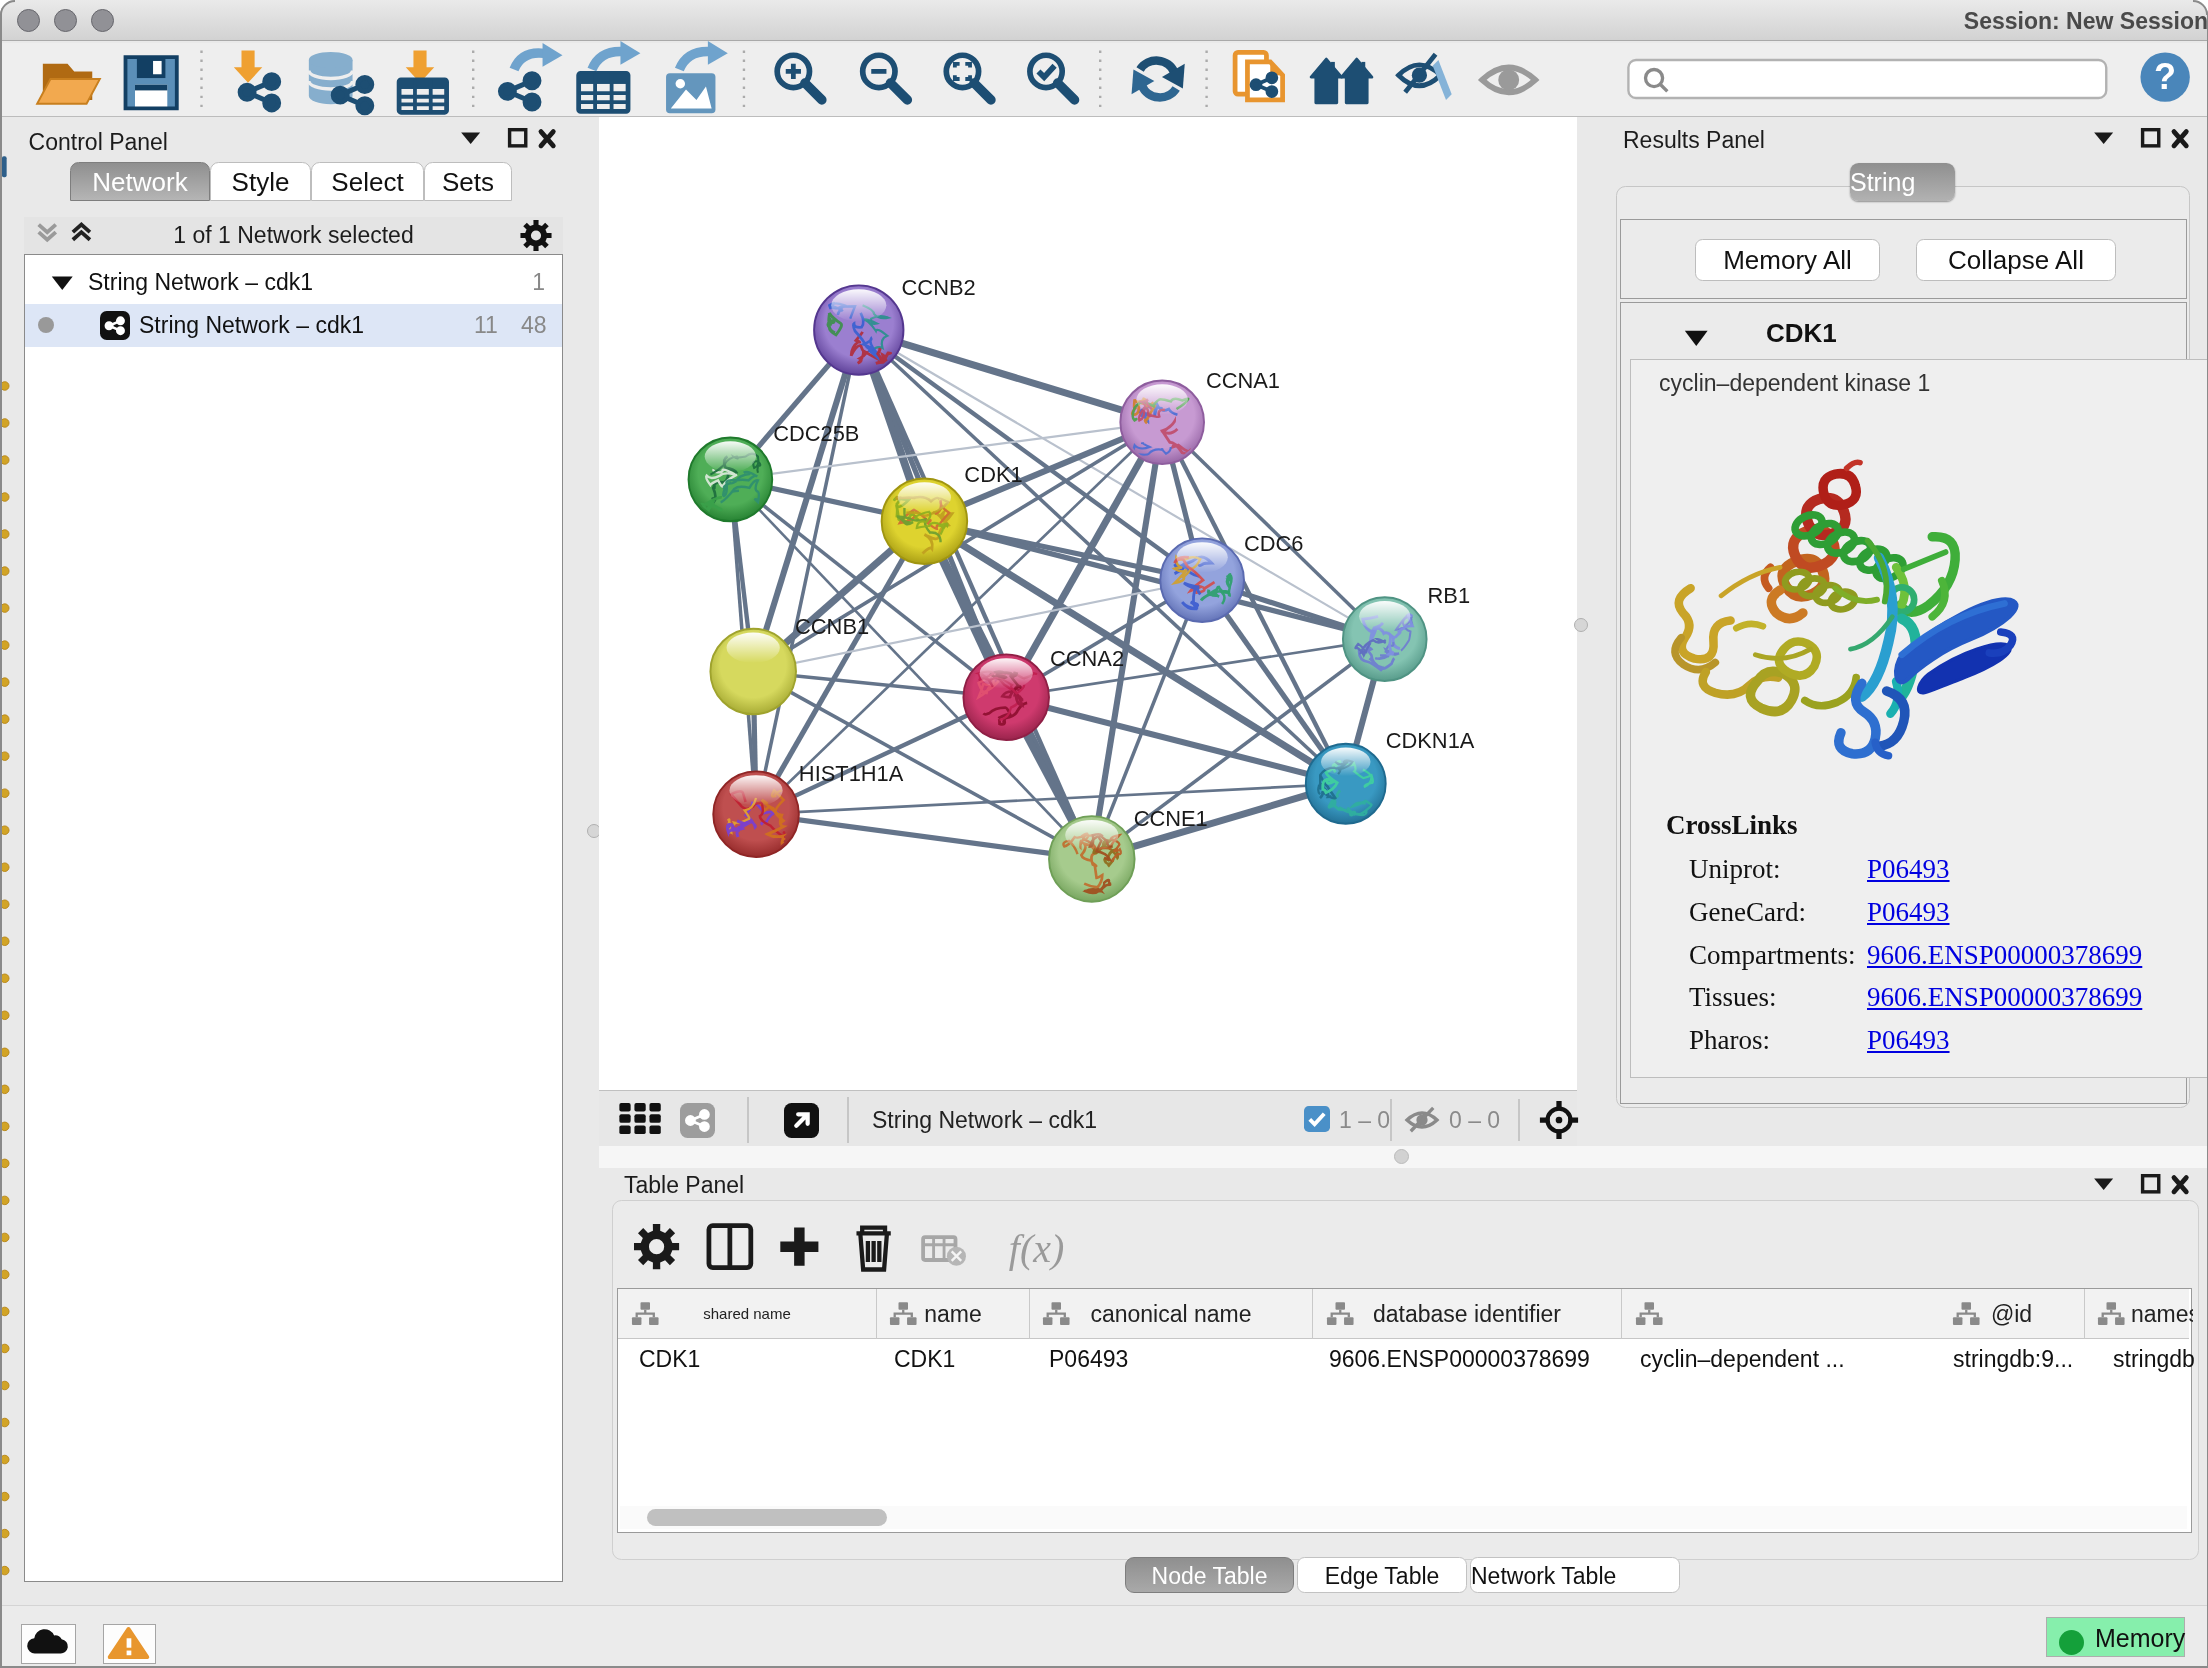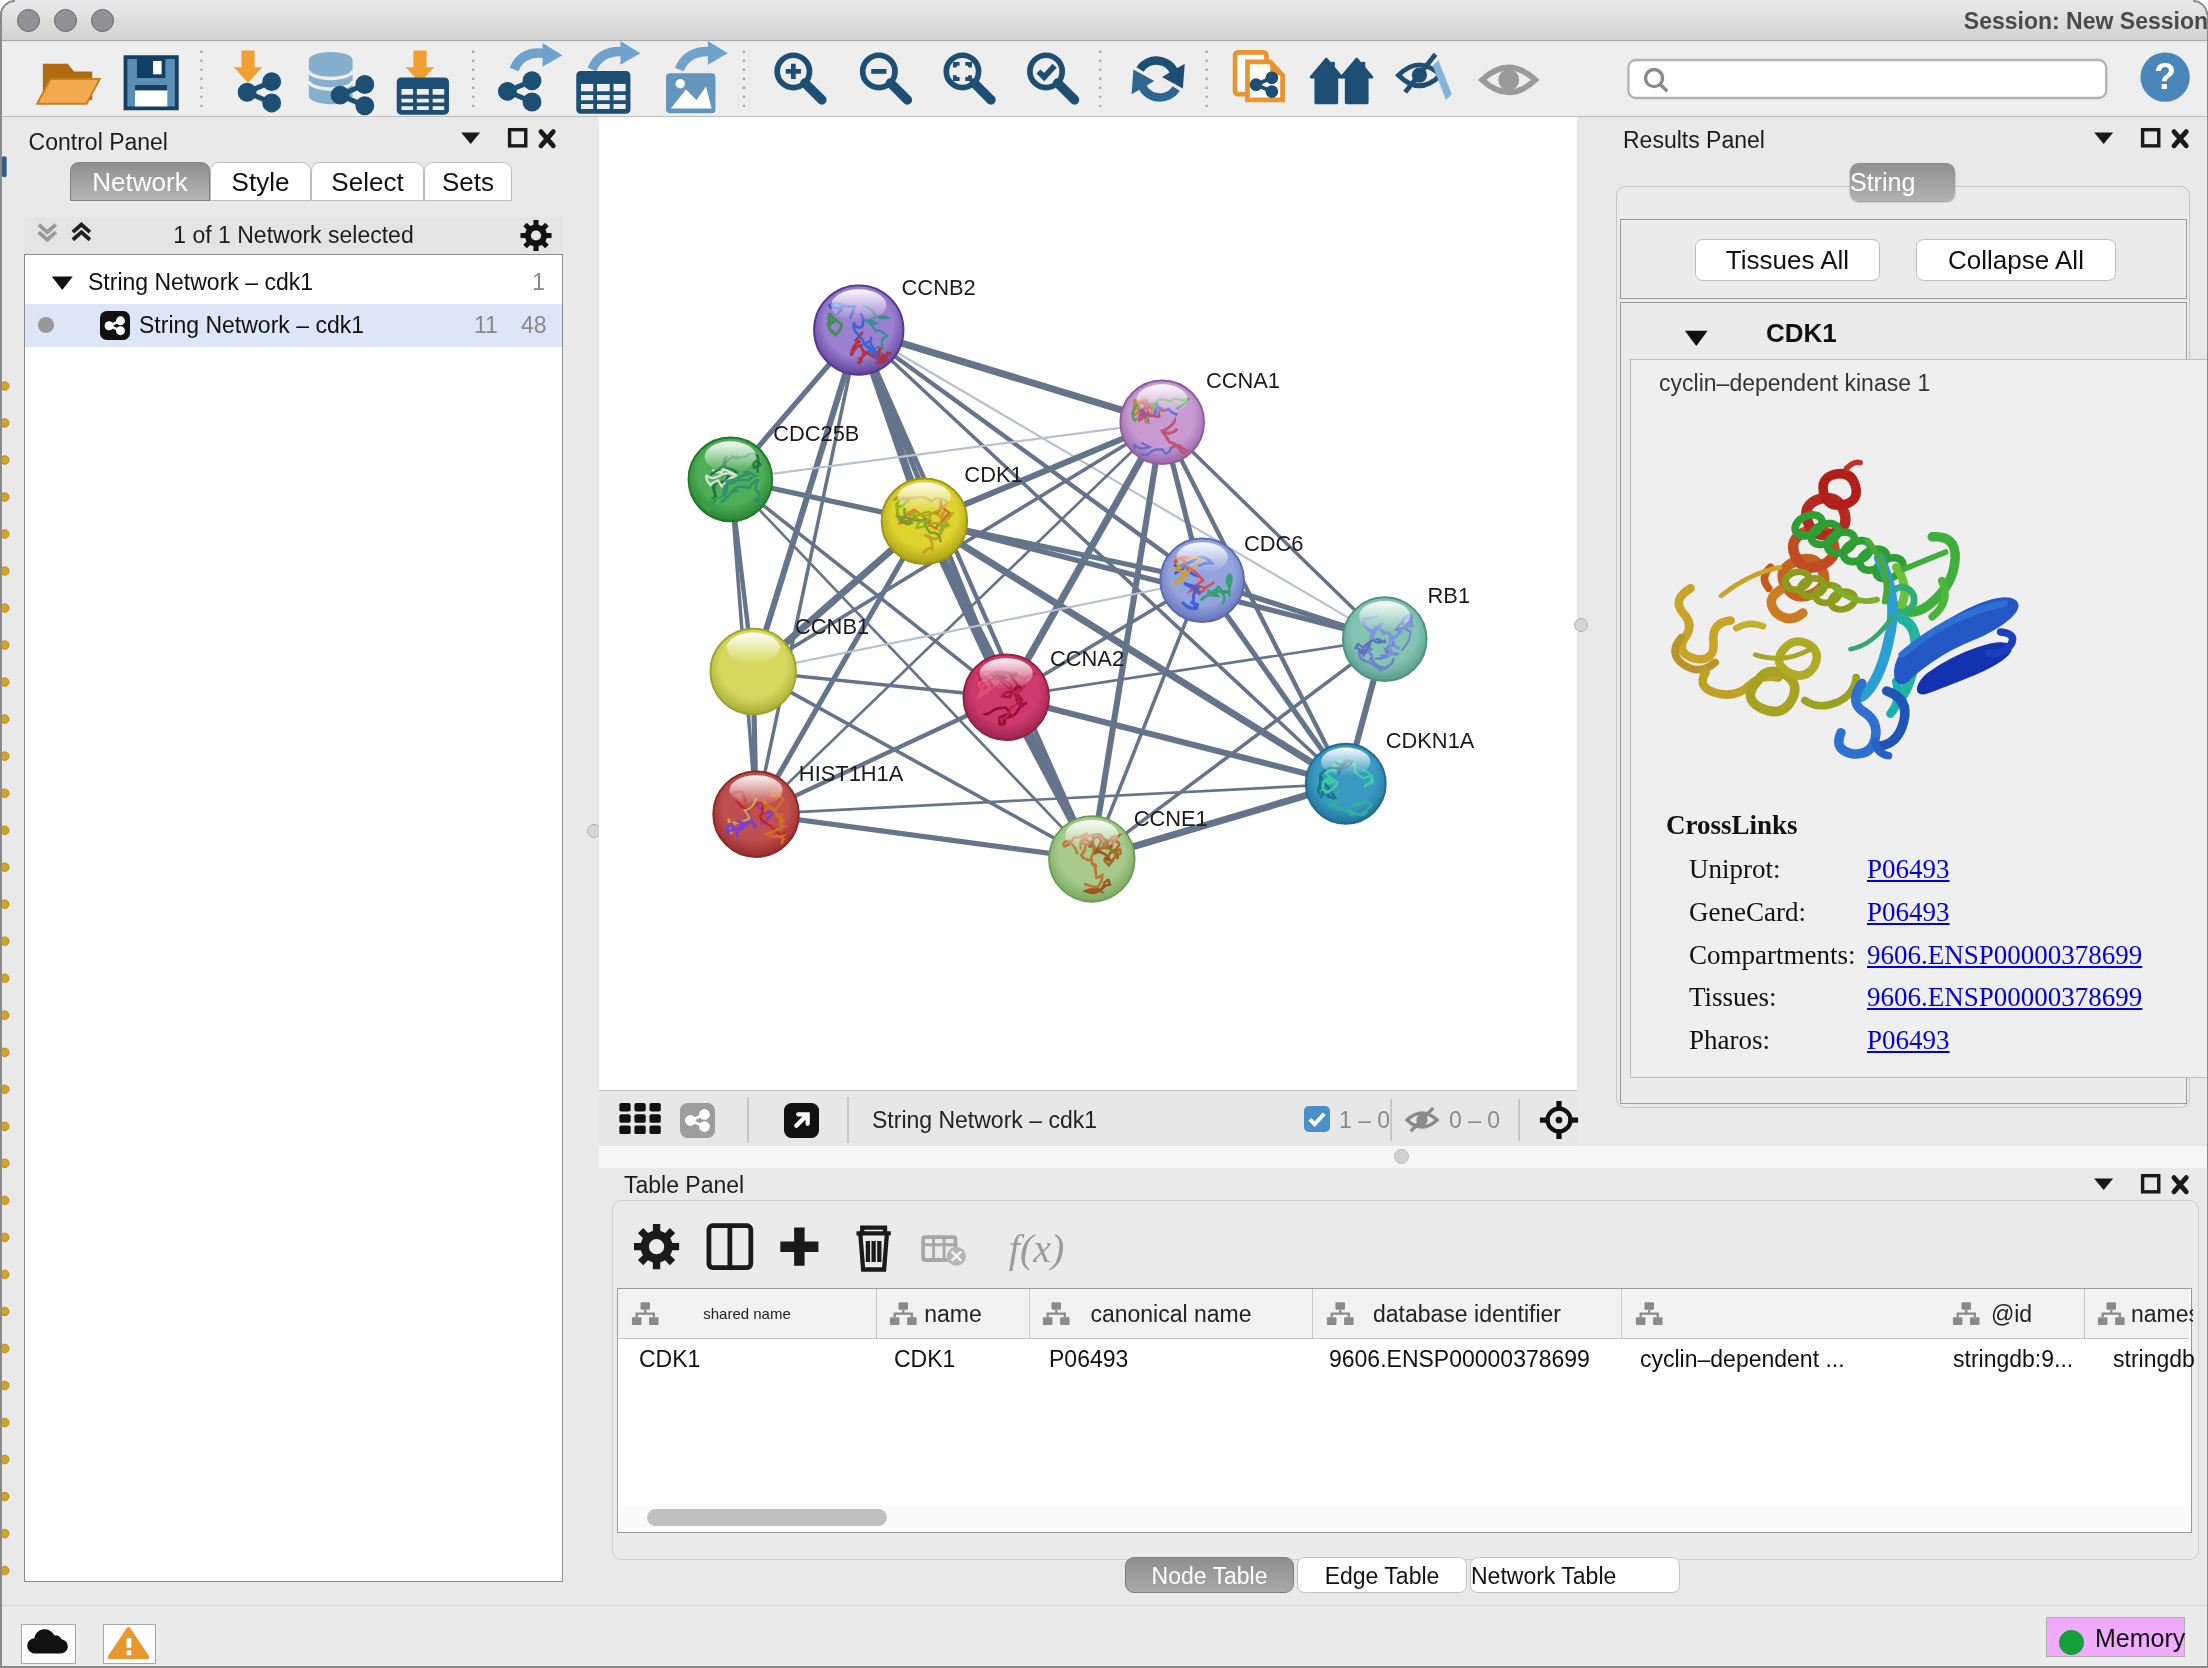--- a/index.html
+++ b/index.html
@@ -494,21 +494,21 @@
     <div class="abs" style="left:44px;top:9.5px;font-size:23px;color:#1c1c1c">Results Panel</div>
   </div>
 <svg width="105" height="28.5" viewBox="0 0 110 30" style="position:absolute;left:2092px;top:124px">
     <path d="M2 9 L22 9 L12 21 Z" fill="#1a1a1a"></path>
     <rect x="53" y="6" width="17" height="17" fill="none" stroke="#1a1a1a" stroke-width="3.6"></rect>
     <path d="M86 8 L99 23 M99 8 L86 23" stroke="#1a1a1a" stroke-width="5" stroke-linecap="round"></path>
   </svg>
 <div class="abs" style="left:1616px;top:186px;width:574px;height:922px;background:#ebebeb;border:1.9px solid #c6c6c6;border-radius:9.5px"></div>
 <div class="abs" style="left:1850px;top:163px;width:105px;height:38px;background:linear-gradient(#8f8f8f,#b2b2b2);border-radius:8.6px;color:#fff;font-size:25px;text-align:left;line-height:38px;z-index:5;box-shadow:0 1px 1.9px rgba(0,0,0,.4)">String</div>
 <div class="abs" style="left:1620px;top:219px;width:567px;height:80px;border:1.9px solid #9a9a9a">
-    <div class="abs" style="left:74px;top:19px;width:185px;height:42px;background:#fff;border:1.9px solid #bdbdbd;border-radius:7.6px;font-size:26px;text-align:center;line-height:40px;color:#111">Tissues All</div>
+    <div class="abs" style="left:74px;top:19px;width:185px;height:42px;background:#fff;border:1.9px solid #bdbdbd;border-radius:7.6px;font-size:26px;text-align:center;line-height:40px;color:#111">Memory All</div>
     <div class="abs" style="left:295px;top:19px;width:200px;height:42px;background:#fff;border:1.9px solid #bdbdbd;border-radius:7.6px;font-size:26px;text-align:center;line-height:40px;color:#111">Collapse All</div>
   </div>
 <div class="abs" style="left:1620px;top:302px;width:567px;height:802px;border:1.9px solid #9a9a9a;background:#ebebeb">
     <svg width="28.5" height="25" viewBox="0 0 30 26" class="abs" style="left:61px;top:22px">
       <path d="M3 6 L27 6 L15 22 Z" fill="#111"></path>
     </svg>
     <div class="abs" style="left:145px;top:15px;font-size:26px;font-weight:bold;color:#111">CDK1</div>
     <div class="abs" style="left:8.6px;top:56px;width:598px;height:719px;background:#efefef;border:1.9px solid #bdbdbd">
       <div class="abs" style="left:28.5px;top:9.5px;font-size:23px;color:#333">cyclin–dependent kinase 1</div>
     </div>
@@ -695,21 +695,21 @@
 <div class="abs" style="left:1470px;top:1557px;width:210px;height:36px;background:#fff;color:#111;border:1px solid #c2c2c2;border-radius:7.6px;line-height:36px;font-size:23px">Network Table</div>
 <div class="abs" style="left:0;top:1605px;width:2208px;height:64px;background:#ebebeb;border-top:1.9px solid #d4d4d4">
     <div class="abs" style="left:21px;top:18px;width:55px;height:40px;background:#fdfdfd;border:1.9px solid #a5a5a5"><svg width="51" height="36" viewBox="0 0 54 38">
         <path d="M14 30 a8 8 0 0 1 -1 -16 a11 11 0 0 1 21 -3 a8 8 0 0 1 8 4 a7 7 0 0 1 -2 15 z" fill="#111"></path>
       </svg></div>
     <div class="abs" style="left:103px;top:18px;width:53px;height:40px;background:#fdfdfd;border:1.9px solid #a5a5a5"><svg width="49" height="36" viewBox="0 0 52 38">
         <path d="M26 4 L46 34 L6 34 Z" fill="#e8962e" stroke="#e8962e" stroke-width="4" stroke-linejoin="round"></path>
         <rect x="24" y="14" width="5" height="10" fill="#fff"></rect>
         <rect x="24" y="27" width="5" height="5" fill="#fff"></rect>
       </svg></div>
-    <div class="abs" style="left:2046px;top:11.4px;width:139px;height:40px;background:#f0abfc;border:1.9px solid #adadad">
+    <div class="abs" style="left:2046px;top:11.4px;width:139px;height:40px;background:#86efac;border:1.9px solid #adadad">
       <div class="abs" style="left:12.4px;top:11.4px;width:25px;height:25px;border-radius:50%;background:#14a03a"></div>
       <div class="abs" style="left:48px;top:5.7px;font-size:25px;color:#111">Memory</div>
     </div>
   </div>
 <div class="abs" style="left:1574px;top:618px;width:14.3px;height:14.3px;border-radius:50%;background:#d6d6d6;border:1px solid #b0b0b0"></div>
 <svg width="11.4" height="1668" viewBox="0 0 12 1754" class="abs" style="left:0;top:0">
     <rect x="2" y="163" width="5" height="22" rx="2" fill="#2e5f8a"></rect>
     <circle cx="5" cy="405" r="4.5" fill="#d2a426" stroke="#b8881a" stroke-width="1"></circle>
     <circle cx="5" cy="444" r="4.5" fill="#d2a426" stroke="#b8881a" stroke-width="1"></circle>
     <circle cx="5" cy="483" r="4.5" fill="#d2a426" stroke="#b8881a" stroke-width="1"></circle>

